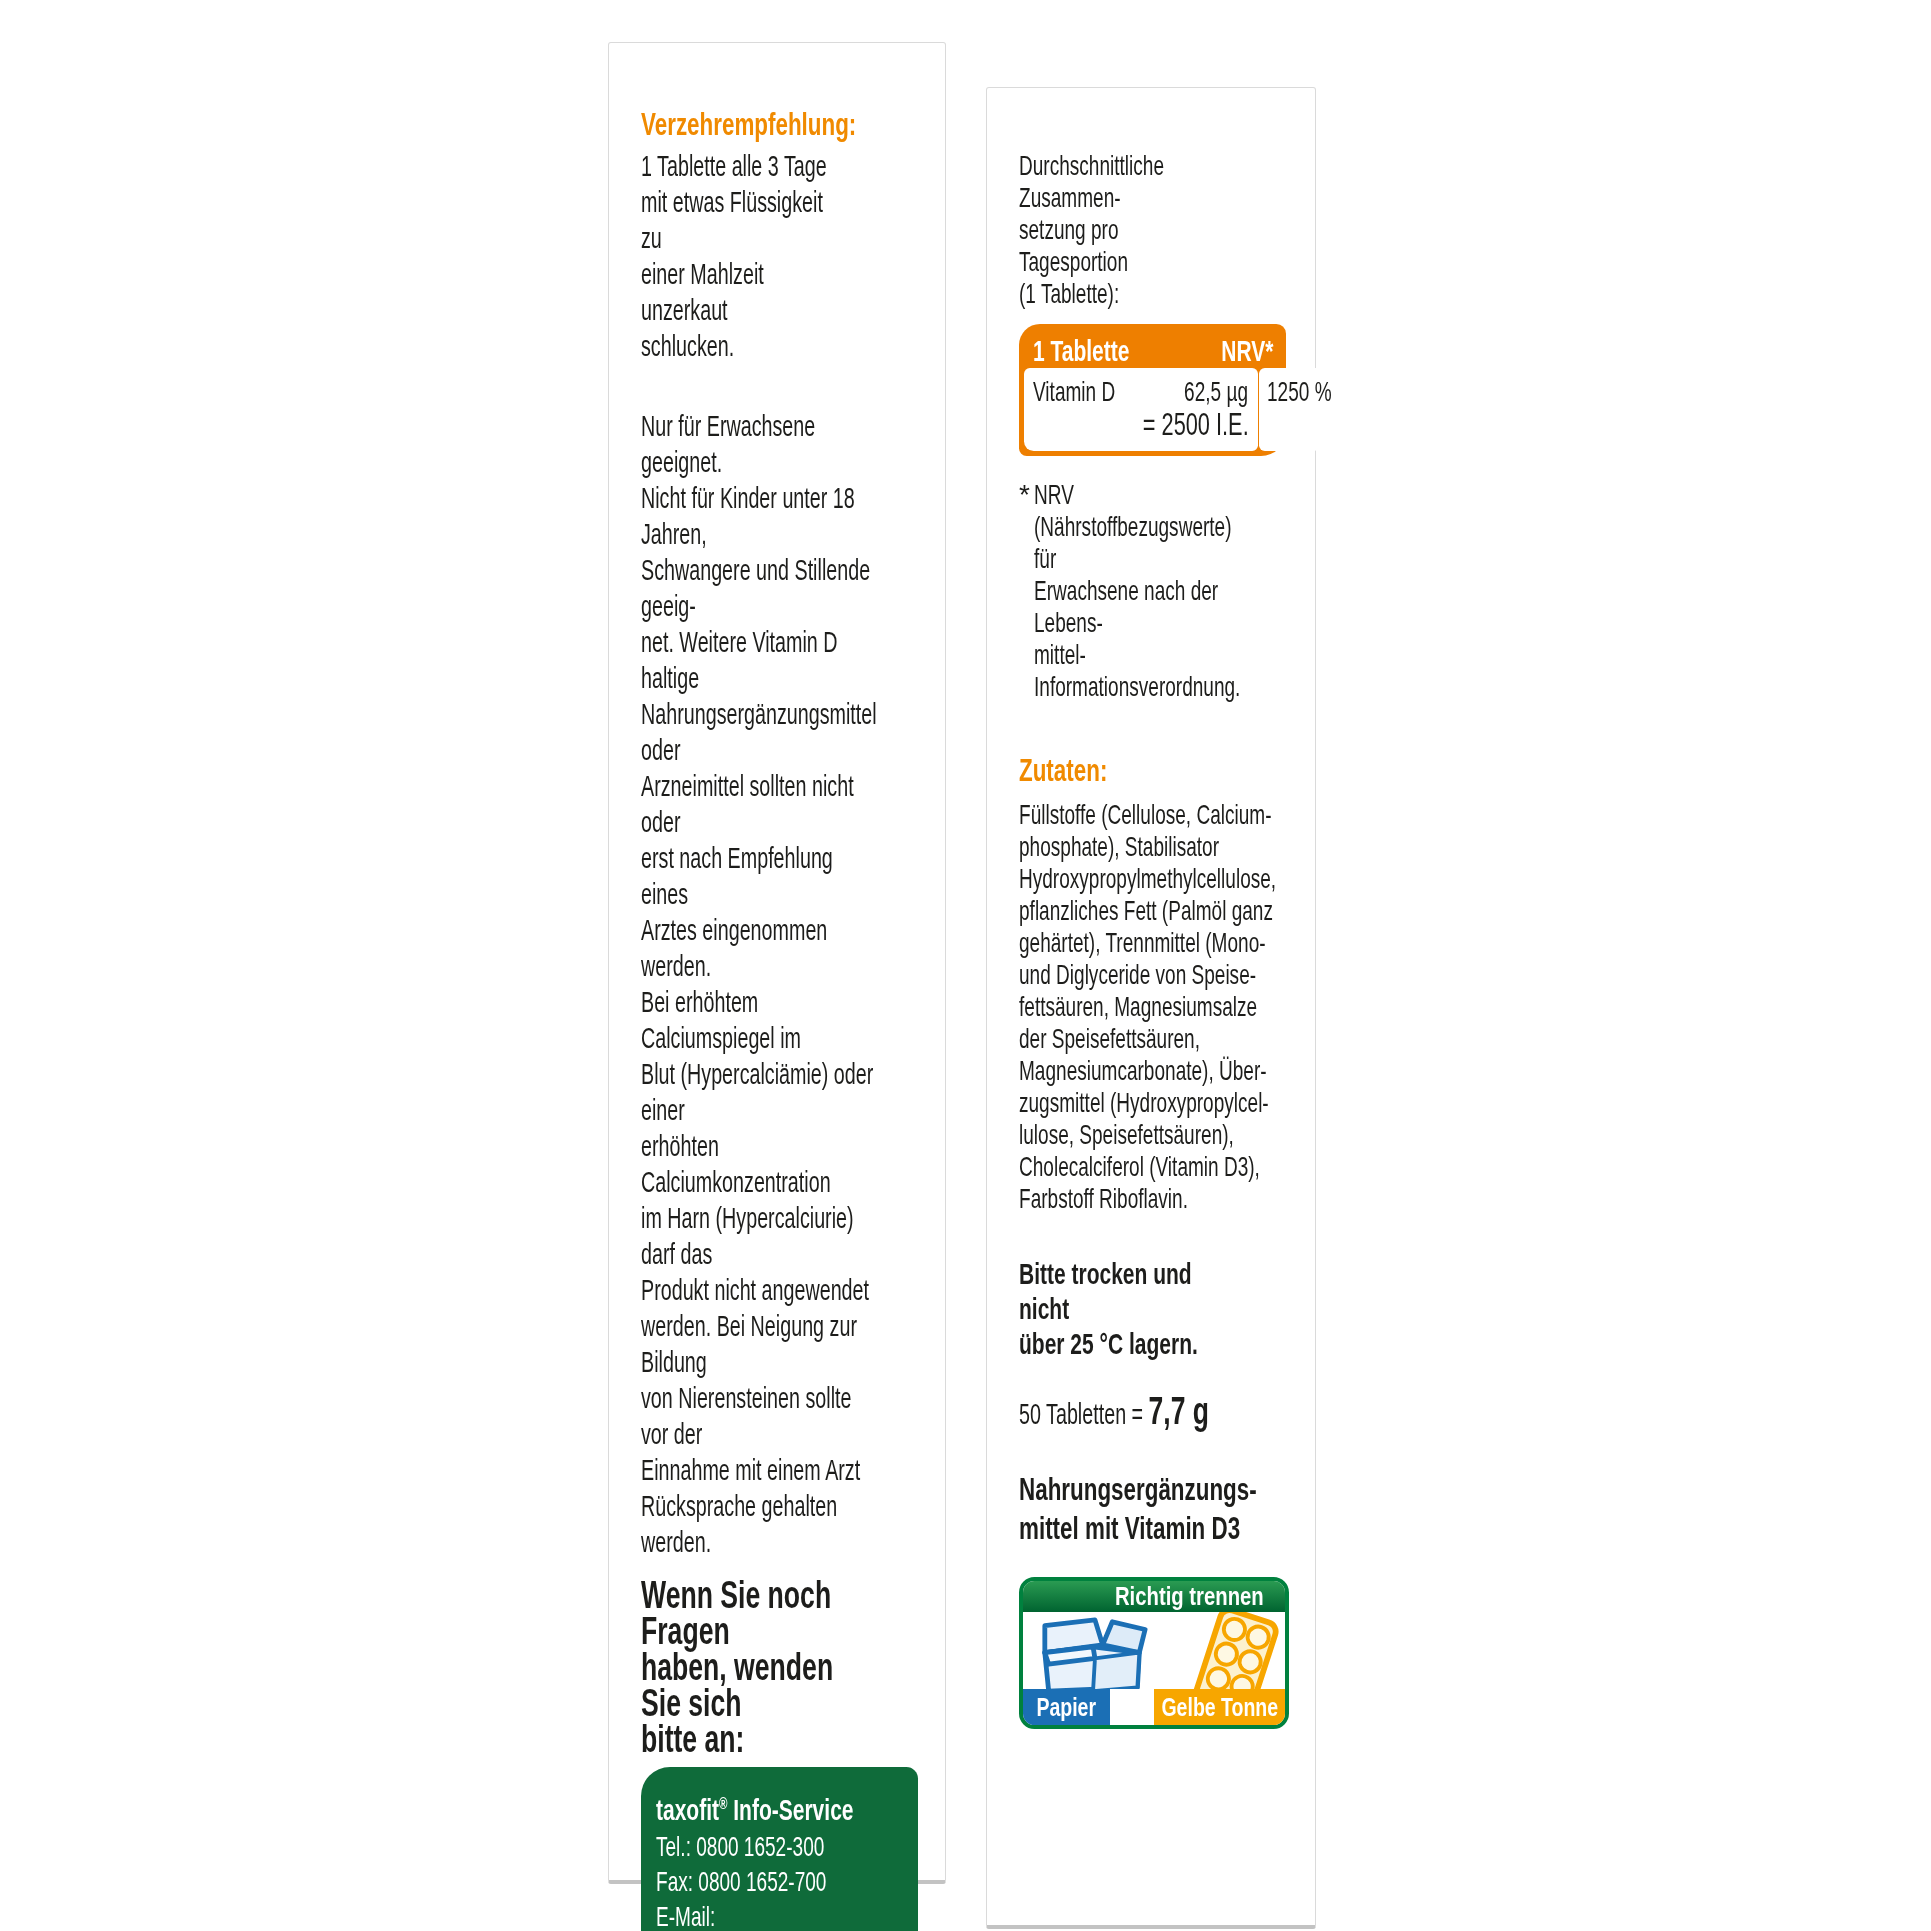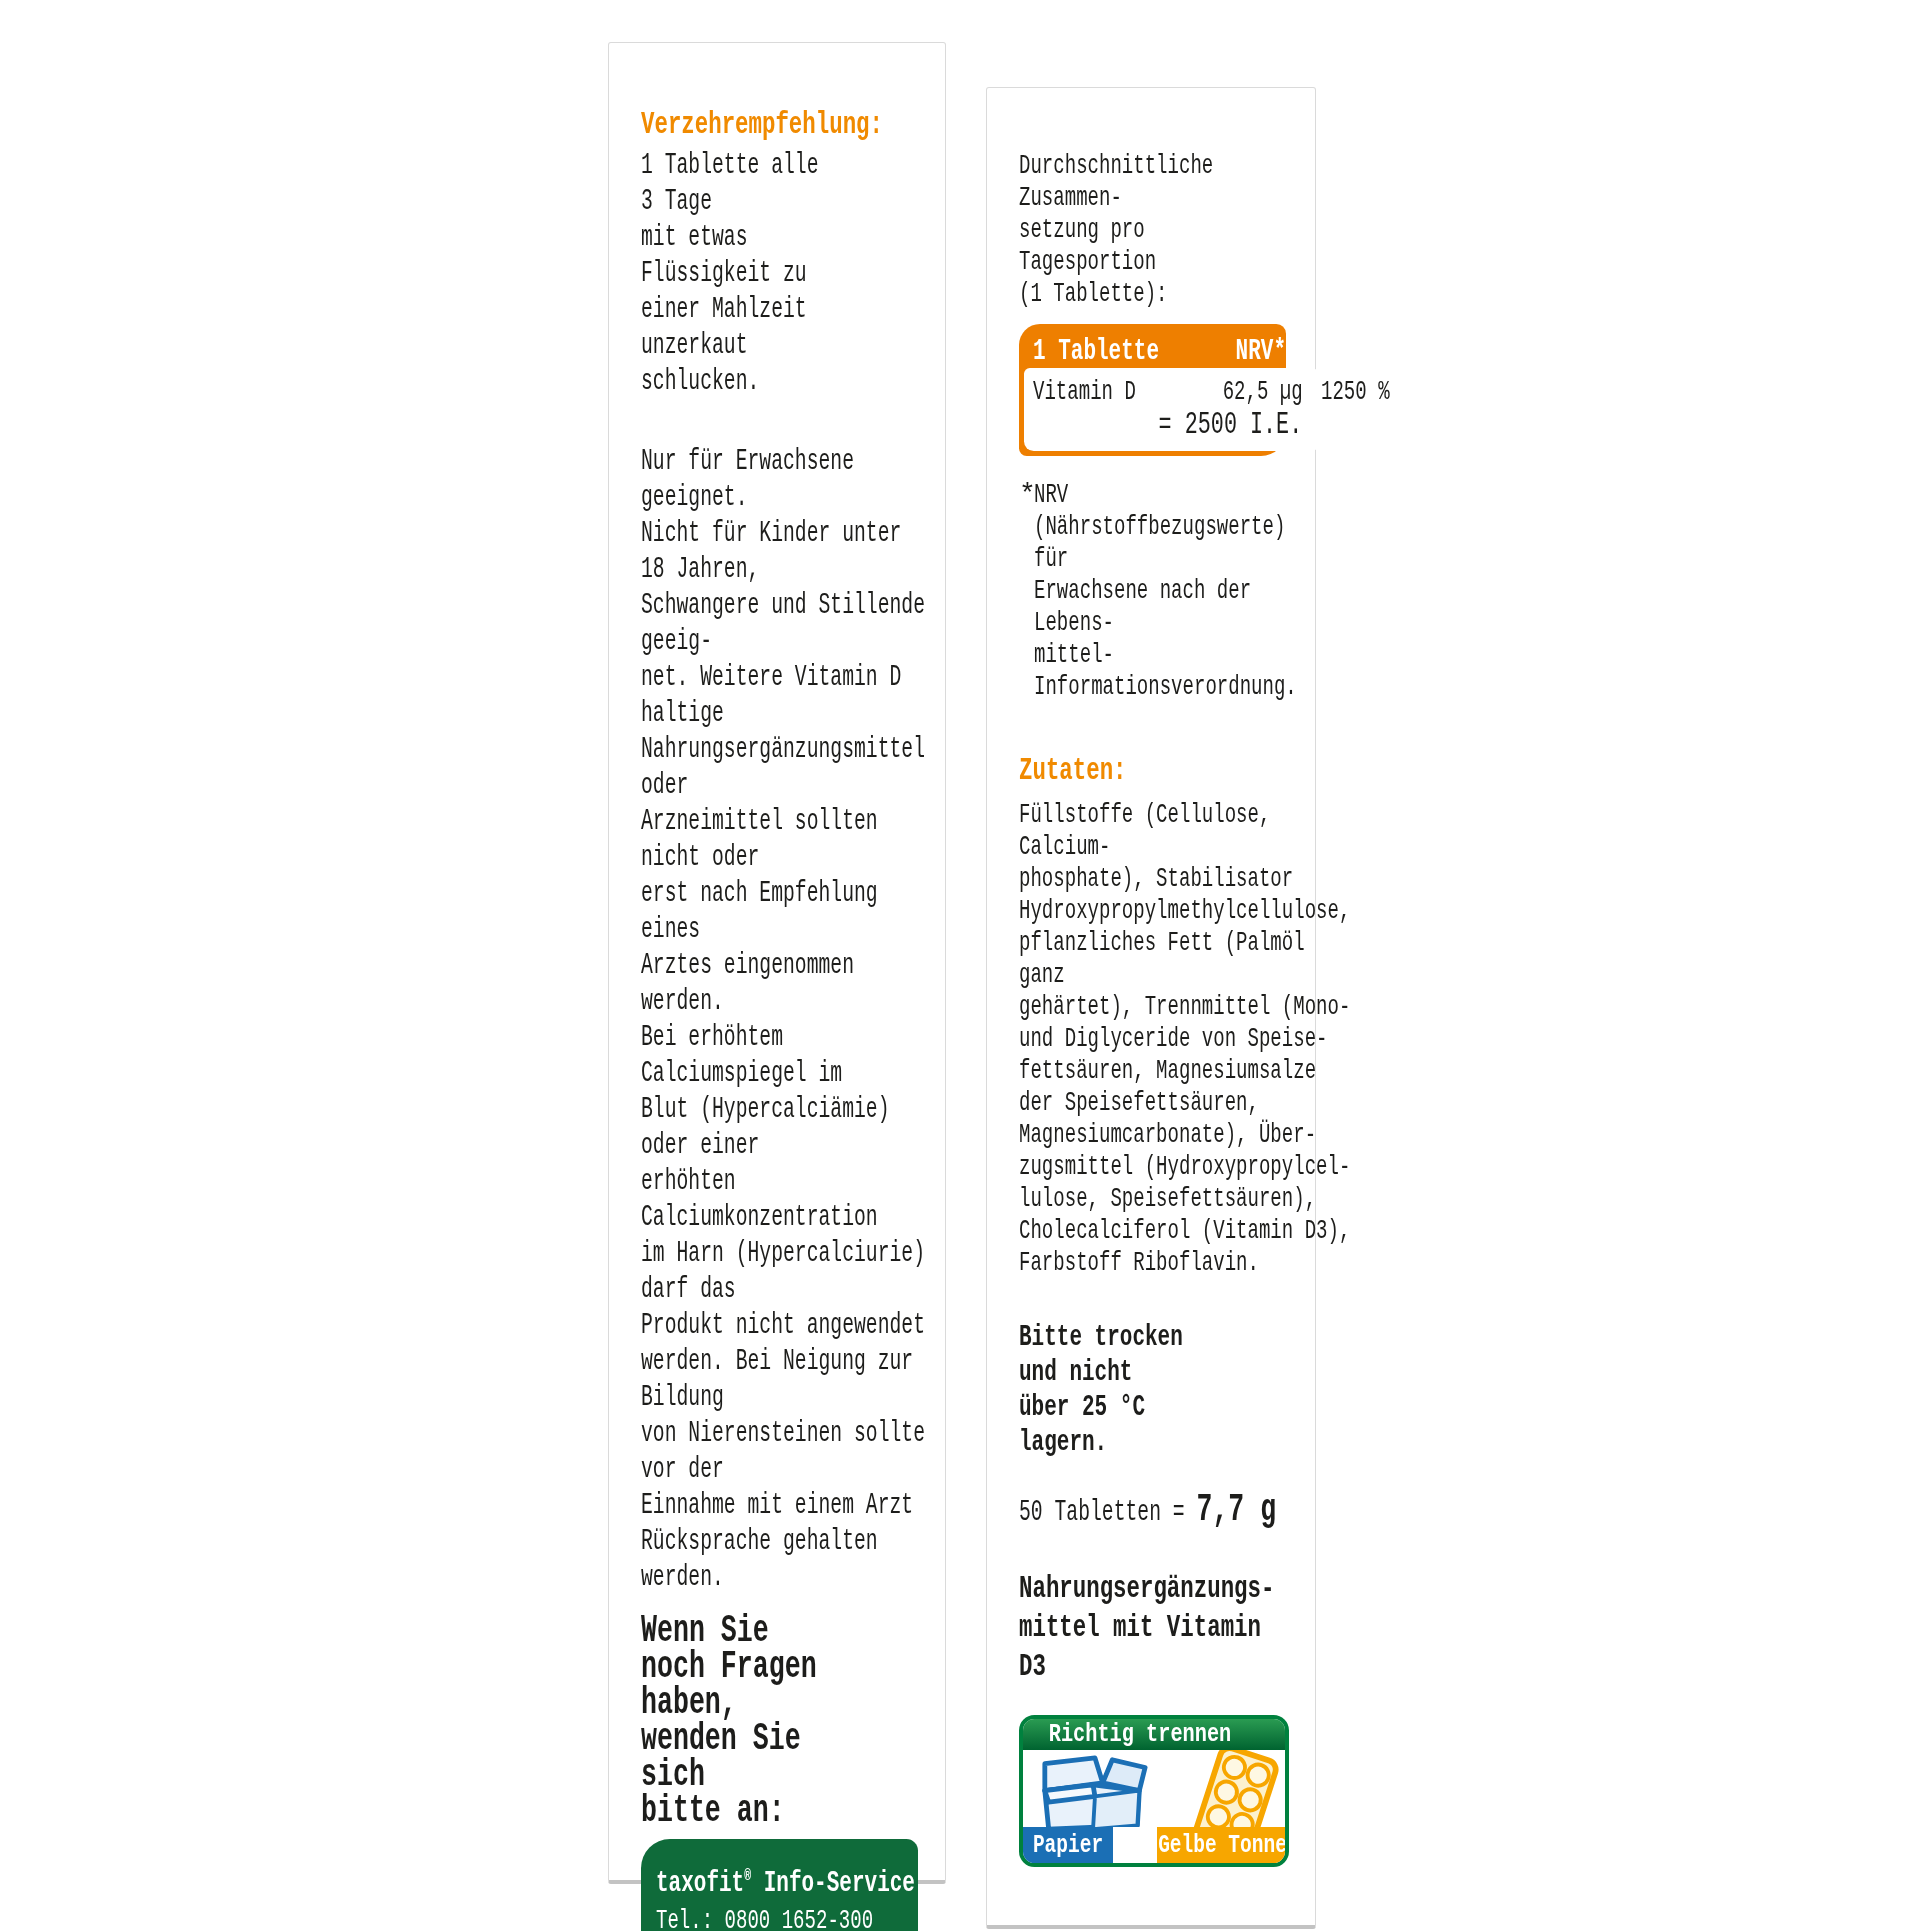--- a/index.html
+++ b/index.html
@@ -1,18 +1,18 @@
 <!DOCTYPE html>
 <html><head>
 <meta charset="utf-8">
 <style>
   html,body{margin:0;padding:0;background:#ffffff;}
   body{width:1931px;height:1931px;font-family:"Liberation Sans",sans-serif;color:#1d1d1b;
        -webkit-font-smoothing:antialiased;}
-  .stage{position:relative;width:1732px;height:1931px;background:#ffffff;overflow:hidden;font-family:Liberation Mono, monospace;}
+  .stage{position:relative;width:1732px;height:1931px;background:#ffffff;overflow:hidden;}
 
   .panel{position:absolute;top:42px;height:1842px;background:#ffffff;box-sizing:border-box;
          border:1.9px solid #dadada;border-bottom:4.8px solid #c3c3c3;border-radius:2.9px;}
   .panel-left{left:608px;width:338px;padding:62px 17.4px 0 32px;}
   .panel-right{left:986px;width:330px;padding:62px 13.5px 0 32px;margin-top:45px;}
 
   
   .cx{display:inline-block;transform:scaleX(0.68);transform-origin:0 0;white-space:pre-line;}
   .cxn{display:inline-block;transform:scaleX(0.68);transform-origin:0 50%;white-space:nowrap;}
   .cxr{display:inline-block;transform:scaleX(0.68);transform-origin:100% 50%;white-space:nowrap;}
@@ -50,21 +50,21 @@
 
   .qty-line{margin-top:27px;font-size:29px;line-height:46px;}
   .qty-big{font-size:39px;font-weight:bold;}
 
   .product-type{margin-top:33px;font-size:32px;line-height:39px;font-weight:bold;}
 
   
   .rec-box{width:270px;height:152px;margin-top:29px;box-sizing:border-box;border:4.8px solid #00813E;
            border-radius:15.4px;background:#ffffff;display:flex;flex-direction:column;overflow:hidden;}
   .rec-head{height:31px;flex:none;background:linear-gradient(#2A9B52,#006330);color:#ffffff;
-            text-align:left;font-weight:bold;font-size:26px;line-height:31px;}
+            text-align:right;font-weight:bold;font-size:26px;line-height:31px;}
   .rec-mid{flex:1;position:relative;background:#ffffff;overflow:hidden;}
   .rec-bars{height:36px;flex:none;display:flex;color:#ffffff;font-weight:bold;font-size:25px;gap:44px;}
   .bar-blue{width:50%;background:#1B6FB5;display:flex;align-items:center;justify-content:center;}
   .bar-yellow{width:50%;background:#F7A600;display:flex;align-items:center;justify-content:center;}
   .icon-box{position:absolute;left:7.7px;top:3.9px;}
   .icon-blister{position:absolute;left:162px;top:0px;}
 </style>
 </head>
 <body>
 

